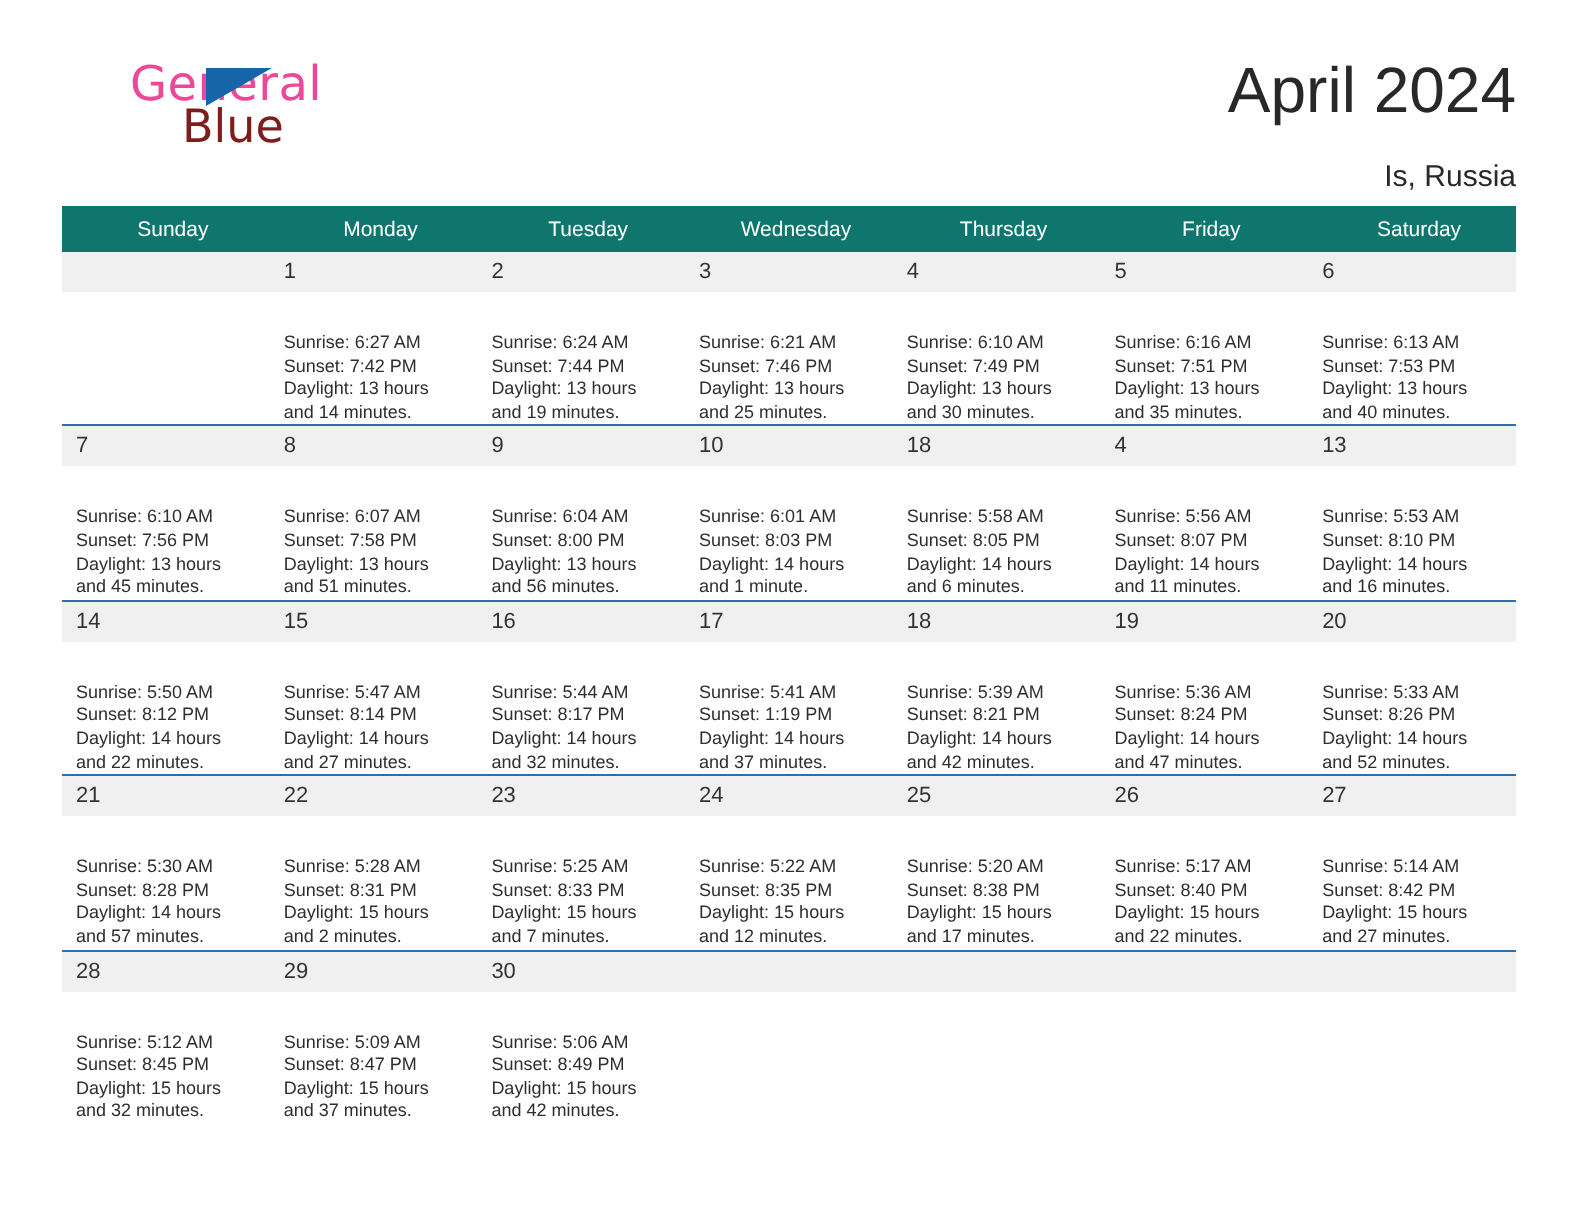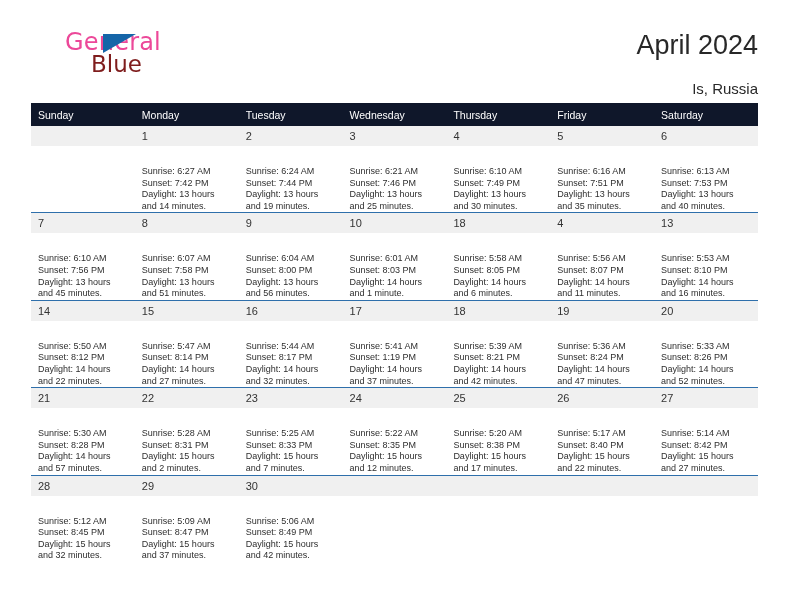--- a/index.html
+++ b/index.html
@@ -70,21 +70,21 @@
     line-height: 28px;
   }
 
   .title-block {
     position: absolute;
     right: 0;
     top: 0;
     text-align: right;
   }
   .month-title {
-    font-size: 27px;
+    font-size: 32px;
     color: #282828;
     font-weight: 400;
     line-height: 34px;
     white-space: nowrap;
   }
   .location {
     font-size: 15px;
     color: #282828;
     font-weight: 400;
     line-height: 22px;
@@ -96,25 +96,25 @@
   .calendar {
     position: absolute;
     left: 31px;
     top: 103px;
     width: 727px;
     border-collapse: collapse;
     table-layout: fixed;
   }
 
   .calendar th {
-    background: #0f172a;
+    background: #0f766e;
     color: #ffffff;
     font-size: 10.5px;
     font-weight: 400;
-    text-align: left;
+    text-align: center;
     padding: 5px 0 5px 7px;
     height: 13px;
     border: none;
   }
 
   .calendar td {
     vertical-align: top;
     padding: 0;
     border: none;
     border-top: 1.5px solid #2e6fab;

